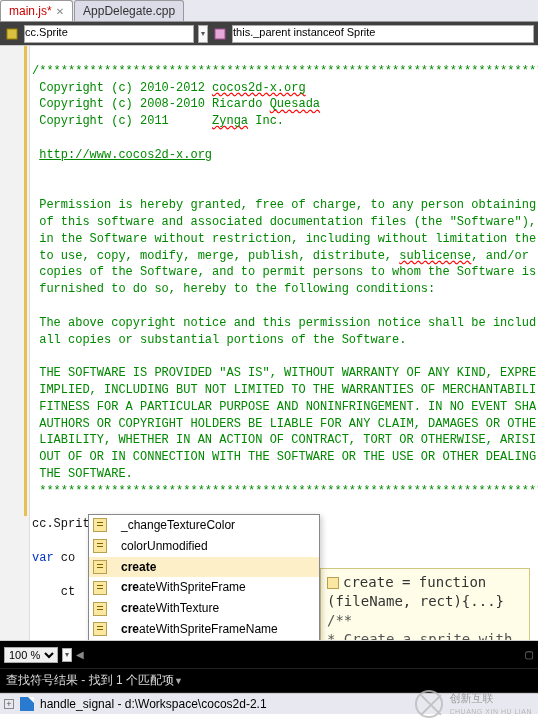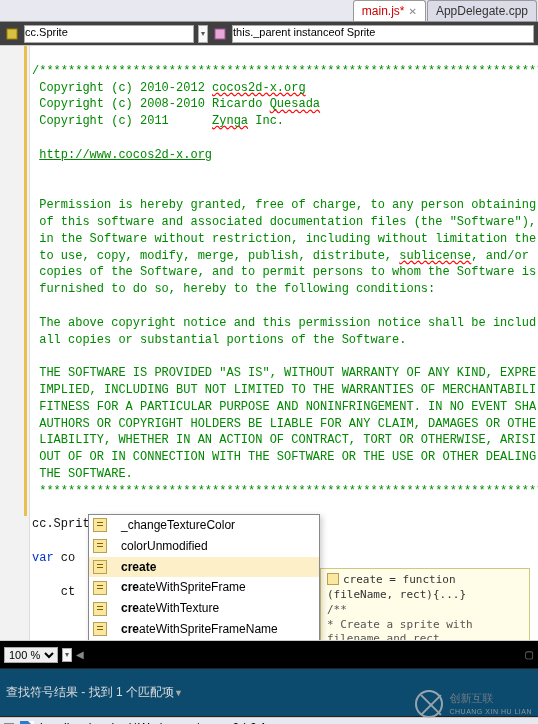--- a/index.html
+++ b/index.html
@@ -12,21 +12,20 @@
     height: 724px;
     overflow: hidden;
     position: relative;
   }
   .tab-bar {
     display: flex;
     background: #e8e8f0;
     border-bottom: 1px solid #999;
     height: 22px;
     align-items: flex-end;
-    justify-content: flex-end;
   }
   .tab {
     padding: 3px 8px;
     border: 1px solid #999;
     border-bottom: none;
     margin-right: 1px;
     border-radius: 3px 3px 0 0;
     font-size: 12px;
     display: flex;
     align-items: center;
@@ -133,21 +132,21 @@
   }
 
   .doc-tooltip {
     position: absolute;
     left: 320px;
     top: 522px;
     width: 210px;
     background: #fffde8;
     border: 1px solid #d0c880;
     font-family: Consolas, monospace;
-    font-size: 11px;
+    font-size: 14px;
     color: #555;
     padding: 4px 6px;
     line-height: 1.35;
     z-index: 9;
   }
   .doc-tooltip .head { color: #333; }
   .doc-tooltip .icon-inline {
     display:inline-block; width:12px; height:12px;
     border:1px solid #b8a050; background:#fbe8a0; vertical-align: -2px; margin-right:4px;
   }
@@ -160,23 +159,23 @@
     border-top: 1px solid #ccc;
     font-size: 11px;
     padding: 0 4px;
     gap: 4px;
   }
   .zoom-sel { border: 1px solid #aaa; font-size: 11px; height: 16px;}
   .zoom-bar .spacer { flex: 1; }
   .diamond { color: #888; font-size: 10px; }
 
   .find-results {
-    background: #0c4a6e;
+    background: #000000;
     color: #ddd;
-    padding: 15px 6px;
+    padding: 3px 6px;
     font-size: 12px;
     border-top: 1px solid #222;
     border-bottom: 1px solid #222;
     display: flex;
     align-items: center;
   }
   .find-results .dd { color: #aaa; font-size: 9px; }
 
   .status-bar {
     background: #e8e8f0;

